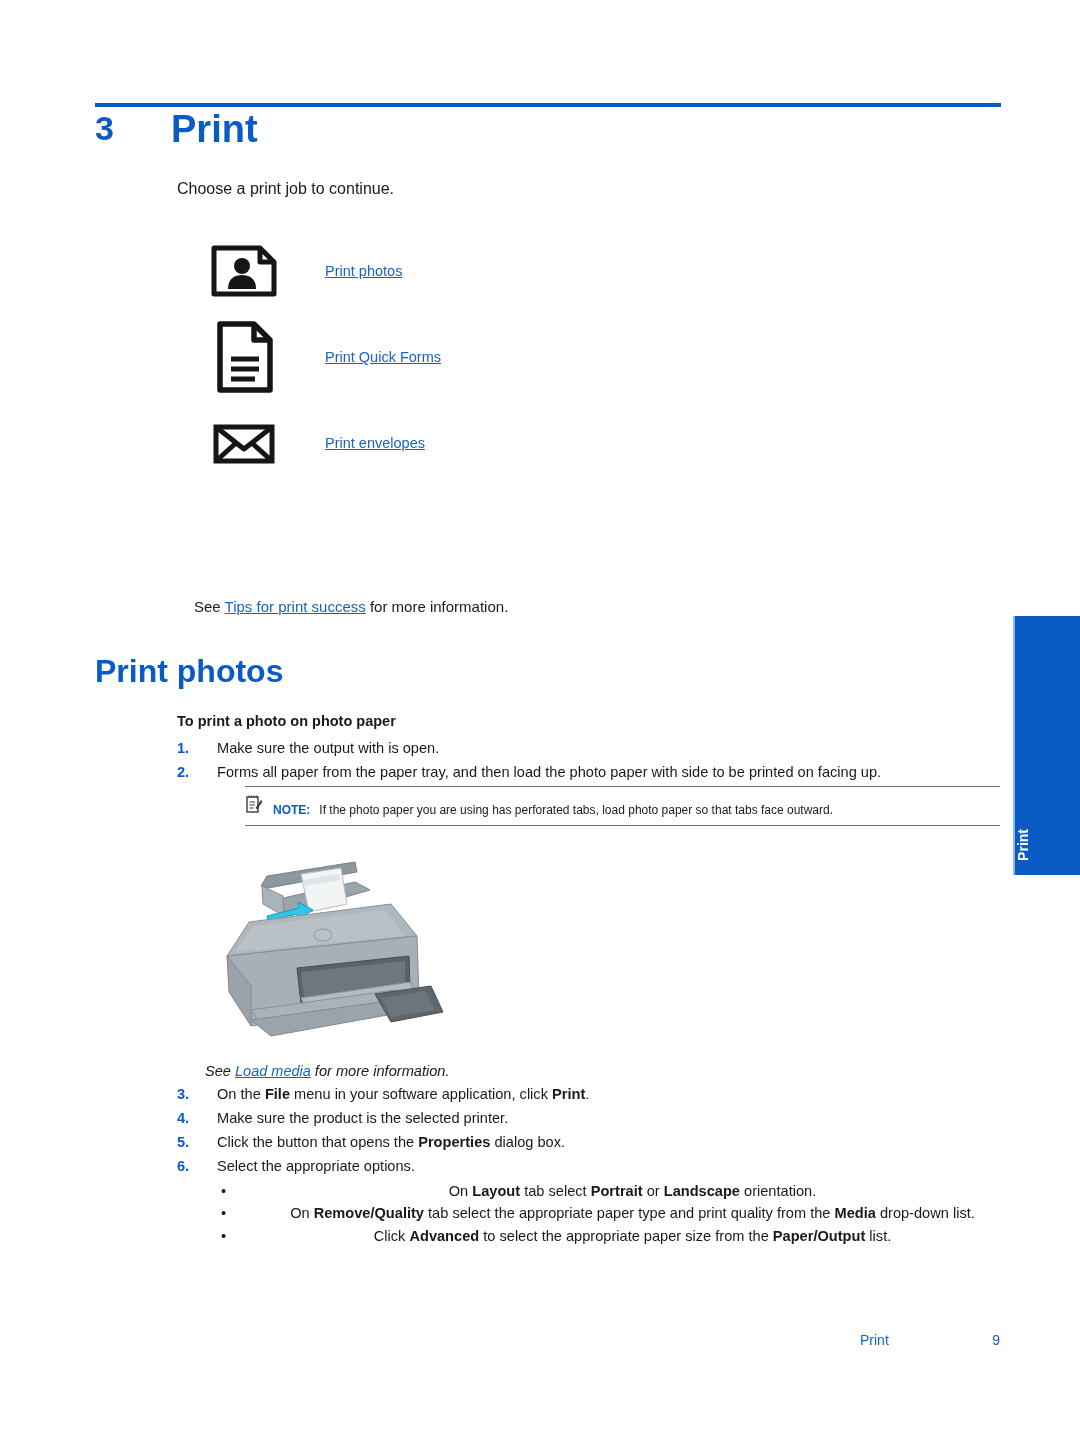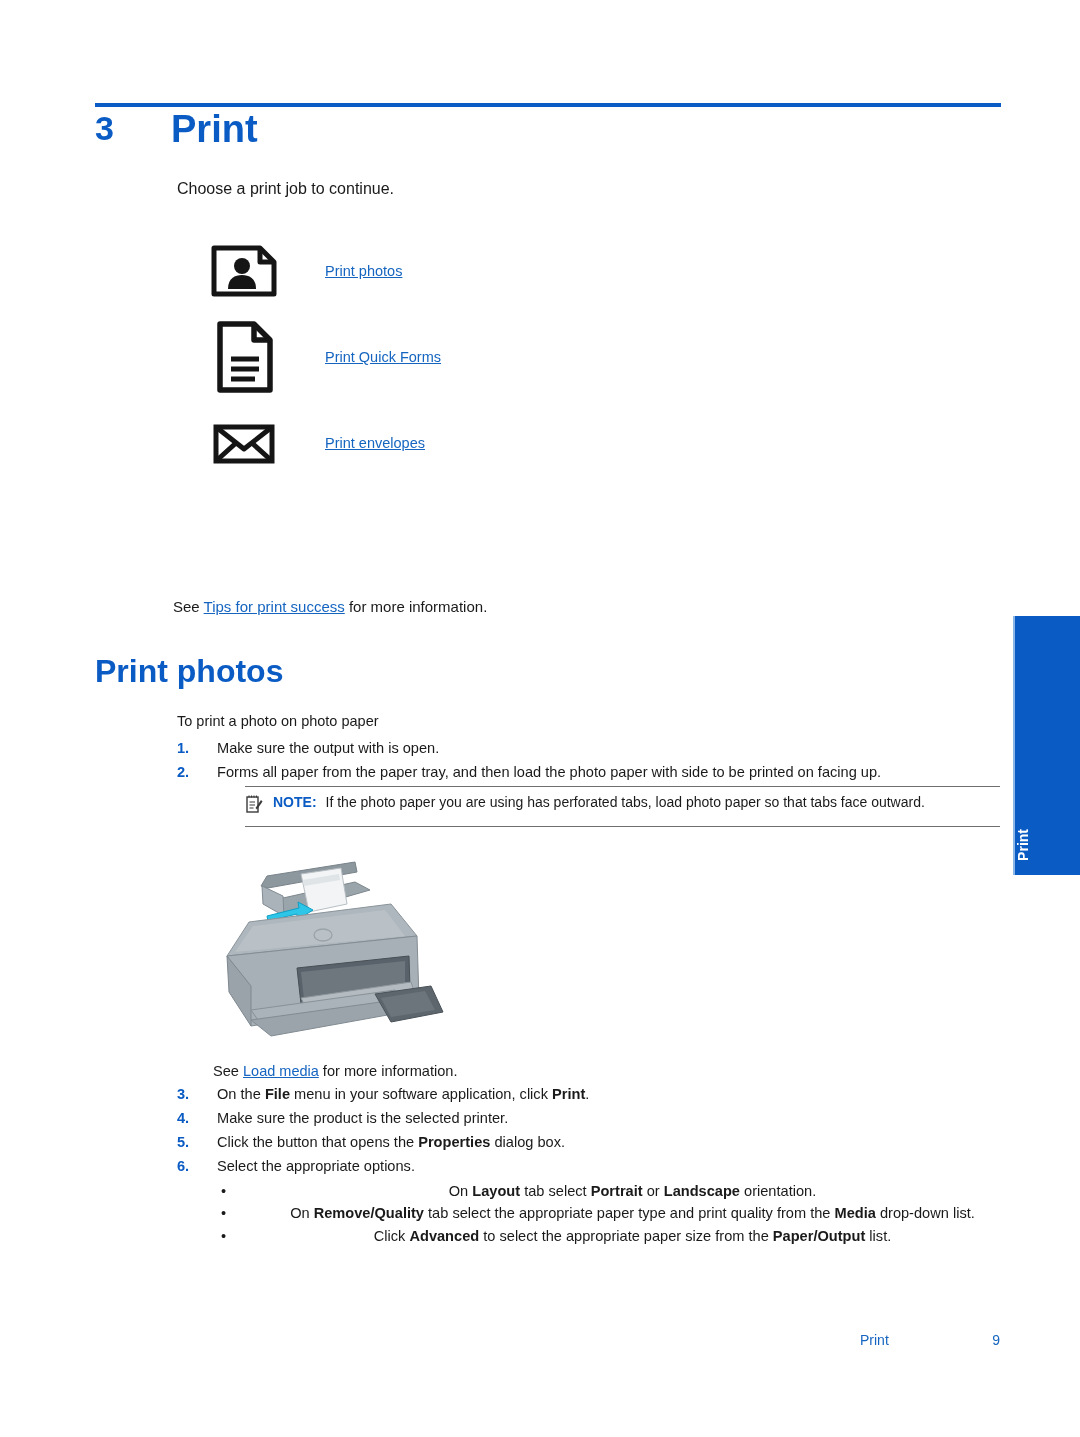--- a/index.html
+++ b/index.html
@@ -82,21 +82,21 @@
   .doclink {
     font-size: 14.5px;
     color: #1565c0;
     text-decoration: underline;
     cursor: pointer;
   }
 
   
   .see-line {
     position: absolute;
-    left: 173px;
+    left: 194px;
     top: 598px;
     font-size: 15px;
   }
   .see-line .doclink { font-size: 15px; }
 
   
   .section-head {
     position: absolute;
     left: 95px;
     top: 653px;
@@ -104,21 +104,21 @@
     font-weight: bold;
     color: #0a5bc4;
   }
 
   
   .proc-title {
     position: absolute;
     left: 177px;
     top: 713px;
     font-size: 14.5px;
-    font-weight: normal;
+    font-weight: bold;
   }
 
   .steps {
     position: absolute;
     left: 177px;
     top: 737px;
     width: 823px;
     font-size: 14.6px;
     line-height: 1.55;
   }
@@ -142,23 +142,23 @@
     top: 786px;
     width: 755px;
   }
   .note-rule {
     width: 100%;
     height: 1px;
     background: #6f6f6f;
   }
   .note-inner {
     display: flex;
-    align-items: flex-start;
+    align-items: flex-end;
     padding: 5px 0 6px 0;
-    font-size: 14px;
+    font-size: 12px;
     line-height: 1.5;
   }
   .note-icon-slot {
     width: 28px;
     flex: 0 0 28px;
     padding-top: 2px;
   }
   .note-label {
     color: #0a5bc4;
     font-weight: bold;
@@ -177,21 +177,22 @@
   
   .steps-lower {
     position: absolute;
     left: 177px;
     top: 1060px;
     width: 823px;
     font-size: 14.6px;
     line-height: 1.57;
   }
   .see-sub {
-    margin-left: 36px;
+    margin-left: 28px;
+    font-style: italic;
   }
   .para-indent {
     margin-left: 40px;
   }
   .bullets { margin-top: 2px; }
   .bullet {
     display: flex;
     align-items: flex-start;
     margin-left: 40px;
   }

